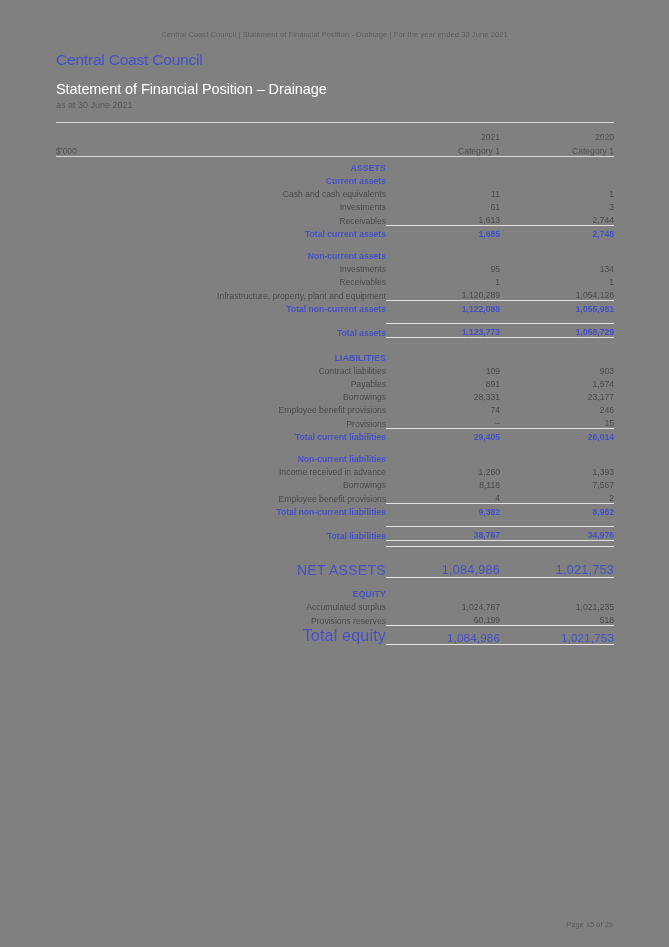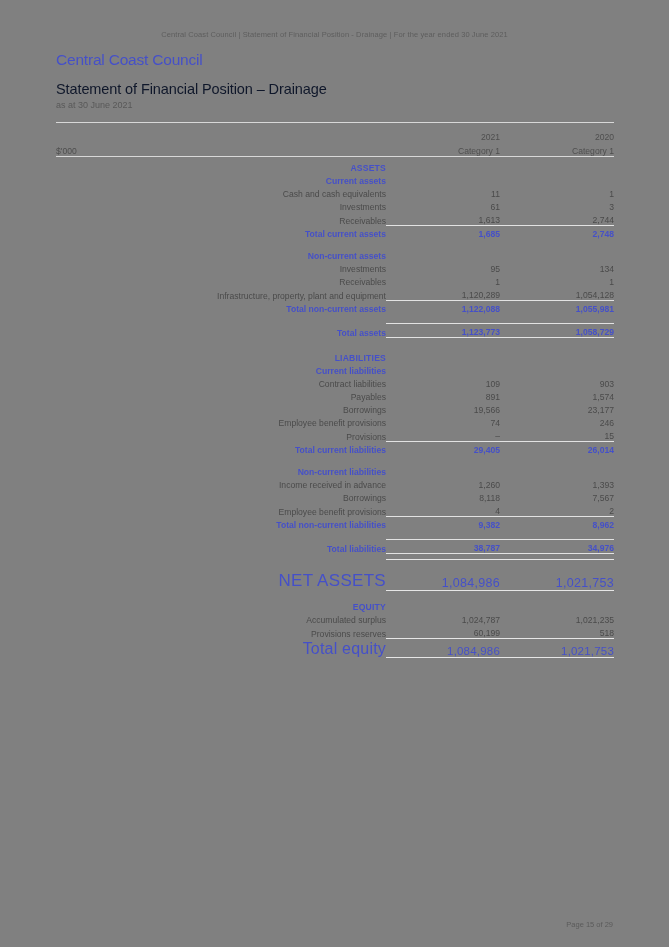--- a/index.html
+++ b/index.html
@@ -43,21 +43,21 @@
     font-size: 15.5px;
     color: #4550c8;
     letter-spacing: -0.2px;
     filter: blur(0.45px);
   }
   .doc-title {
     position: absolute;
     top: 81px;
     left: 56px;
     font-size: 14.5px;
-    color: #0f172a;
+    color: #ffffff;
     letter-spacing: -0.1px;
     filter: blur(0.4px);
   }
   .doc-subtitle {
     position: absolute;
     top: 100px;
     left: 56px;
     font-size: 9px;
     color: #585858;
     filter: blur(0.4px);
@@ -123,21 +123,21 @@
   tr.grand td {
     color: #4550c8;
     font-weight: bold;
   }
   tr.grand td.num {
     border-top: 1.2px solid #e2e2e2;
     border-bottom: 1.2px solid #e2e2e2;
   }
   tr.netassets td {
     color: #4550c8;
-    font-size: 17px;
+    font-size: 14px;
     letter-spacing: 0.3px;
     height: 24px;
     padding-top: 6px;
   }
   tr.netassets td.num {
     font-size: 12.5px;
     border-top: 1.3px solid #e6e6e6;
     border-bottom: 1.3px solid #e6e6e6;
   }
   tr.totalequity td {
@@ -268,38 +268,33 @@
           <td></td>
           <td></td>
           <td></td>
         </tr>
 
       <tr class="section">
         <td class="label">LIABILITIES</td>
         <td class="num"></td>
         <td class="num"></td>
       </tr>
-      <tr class="subsection">
-        <td class="label">Current liabilities</td>
-        <td class="num"></td>
-        <td class="num"></td>
-      </tr>
       <tr class="item">
         <td class="label">Contract liabilities</td>
         <td class="num">109</td>
         <td class="num">903</td>
       </tr>
       <tr class="item">
         <td class="label">Payables</td>
         <td class="num">891</td>
         <td class="num">1,574</td>
       </tr>
       <tr class="item">
         <td class="label">Borrowings</td>
-        <td class="num">19,566</td>
+        <td class="num">28,331</td>
         <td class="num">23,177</td>
       </tr>
       <tr class="item">
         <td class="label">Employee benefit provisions</td>
         <td class="num">74</td>
         <td class="num">246</td>
       </tr>
       <tr class="item">
         <td class="label">Provisions</td>
         <td class="num">–</td>

